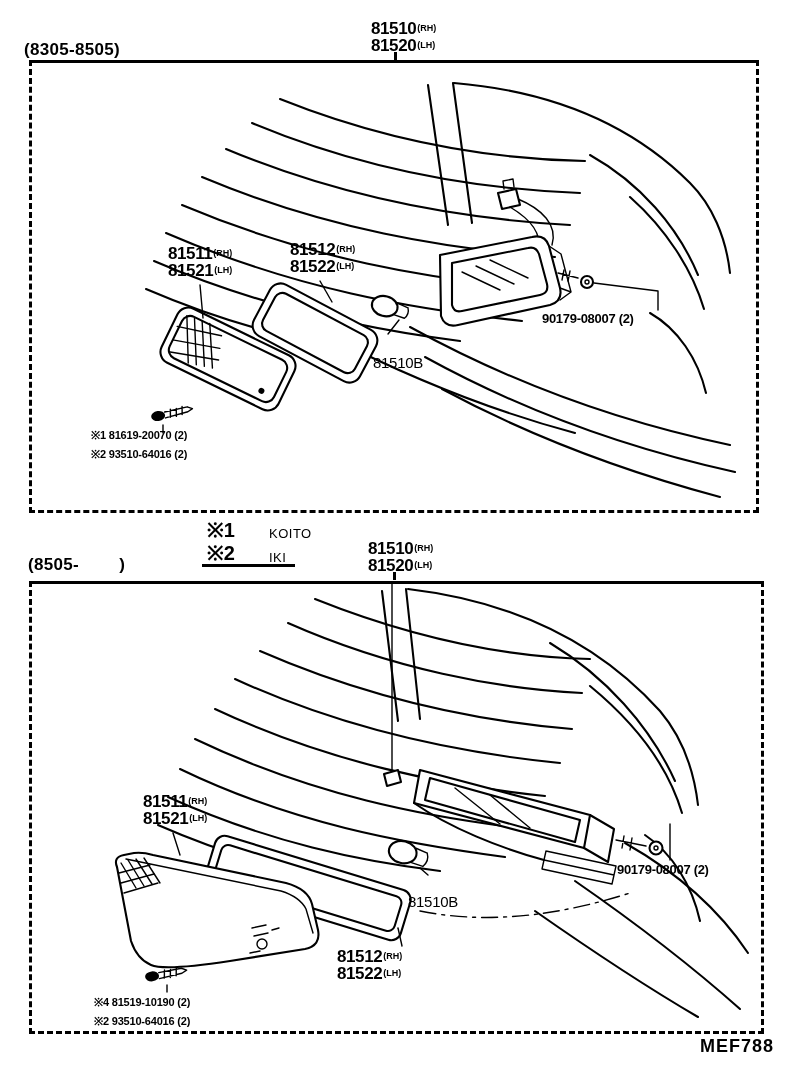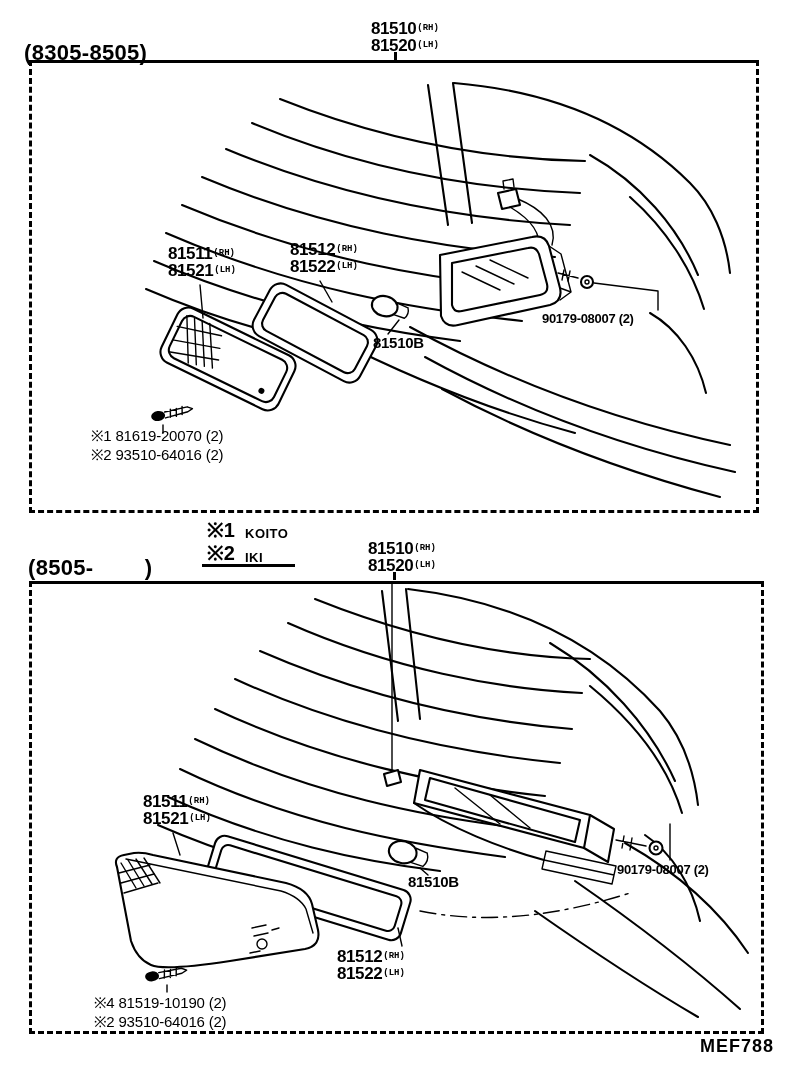--- a/index.html
+++ b/index.html
@@ -10,30 +10,30 @@
   }
   .abs{position:absolute;}
   .panel{position:absolute;box-sizing:border-box;border:3px dashed #000;border-top:3px solid #000;background:transparent;}
   svg.art{position:absolute;display:block;}
   svg.art path, svg.art line, svg.art rect, svg.art ellipse, svg.art circle{
     fill:none;stroke:#000;stroke-width:2.1;stroke-linecap:round;stroke-linejoin:round;
   }
   .whitefill{fill:#fff !important;}
   .blackfill{fill:#000 !important;stroke:none !important;}
   .thin{stroke-width:1.4 !important;}
-  .range{font-size:22px;font-weight:bold;letter-spacing:.3px;white-space:pre;}
+  .range{font-size:17px;font-weight:bold;letter-spacing:.3px;white-space:pre;}
   .plabel{font-weight:bold;line-height:17px;white-space:nowrap;}
   .prow{display:flex;align-items:center;}
   .pnum{font-size:17px;letter-spacing:-.4px;}
-  .psfx{font-size:9px;margin-left:1px;letter-spacing:0;font-family:Liberation Mono, monospace;}
-  .bulb-label{font-size:15px;font-weight:bold;letter-spacing:-.3px;}
+  .psfx{font-size:9px;margin-left:1px;letter-spacing:0;}
+  .bulb-label{font-size:15px;font-weight:normal;letter-spacing:-.3px;margin-top:20px;}
   .nut-label{font-size:13px;font-weight:bold;letter-spacing:-.3px;}
-  .notes{font-size:15px;font-weight:normal;line-height:19px;letter-spacing:-.2px;white-space:nowrap;}
+  .notes{font-size:11px;font-weight:bold;line-height:19px;letter-spacing:-.2px;white-space:nowrap;}
   .legend-mark{font-size:20px;font-weight:bold;}
-  .legend-name{font-size:13px;font-weight:bold;letter-spacing:.5px;}
+  .legend-name{font-size:13px;font-weight:normal;letter-spacing:.5px;margin-left:24px;}
   .tick{background:#000;}
   .footer-code{font-size:18px;font-weight:bold;letter-spacing:1px;}
 </style>
 </head>
 <body>
 
 <div class="abs range" style="left:24px;top:40px;">(8305-8505)</div>
 
 <div class="abs plabel" style="left:371px;top:20px;">
   <div class="prow">

